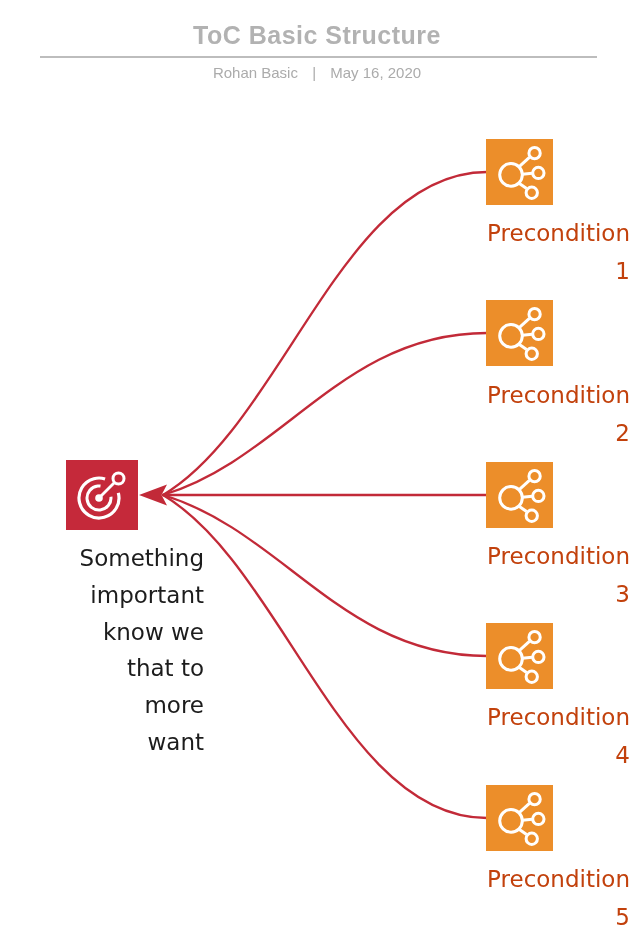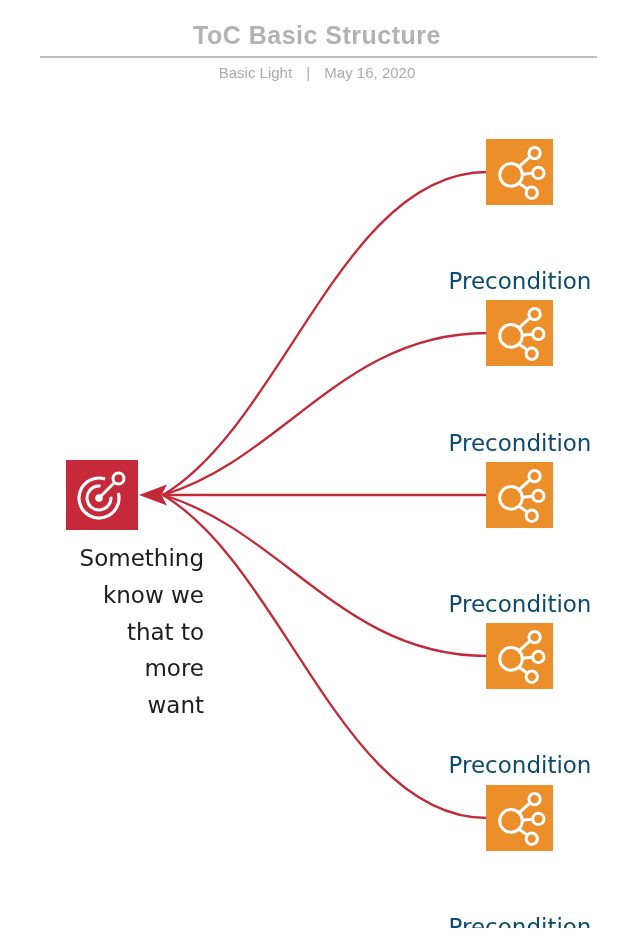--- a/index.html
+++ b/index.html
@@ -23,37 +23,37 @@
   .byline .sep{margin:0 10px;}
   .arrows{position:absolute;left:0;top:0;}
   .arrows path{fill:none;stroke:var(--arrow-red);stroke-width:2.3;stroke-linecap:round;}
   .arrows polygon{fill:var(--arrow-red);stroke:none;}
   .node{position:absolute;}
   .node svg{display:block;width:100%;height:100%;}
   .node-orange{width:67px;height:66px;left:486px;background:var(--accent-orange);}
   .node-red{width:72px;height:70px;left:66px;top:460px;background:var(--accent-red);}
   .icon-stroke{fill:none;stroke:#ffffff;}
   .plabel{
-    position:absolute;left:410px;width:220px;text-align:center;
-    font-size:23px;line-height:38px;color:#0c4a6e;margin-top:48px;
+    position:absolute;left:410px;width:220px;text-align:right;
+    font-size:23px;line-height:38px;color:#c2410c;
   }
   .tlabel{
     position:absolute;left:0;top:540px;width:204px;text-align:right;
     font-size:23px;line-height:36.8px;color:#1c1c1c;
   }
 </style>
 </head>
 <body>
 
 <div class="canvas">
 
   <div class="title">ToC Basic Structure</div>
   <div class="divider"></div>
   <div class="byline">
-    <span>Basic Light</span>
+    <span>Rohan Basic</span>
     <span class="sep">|</span>
     <span>May 16, 2020</span>
   </div>
 
   <svg class="arrows" width="634" height="950" viewBox="0 0 634 950">
     <path d="M 163 495 C 283 424, 343 172, 487 172"></path>
     <path d="M 163 495 C 283 459, 343 333, 487 333"></path>
     <path d="M 163 495 L 487 495"></path>
     <path d="M 163 495 C 283 531, 343 656, 487 656"></path>
     <path d="M 163 495 C 283 566, 343 818, 487 818"></path>
@@ -64,20 +64,21 @@
     <svg viewBox="0 0 72 70">
       <circle class="icon-stroke" cx="33" cy="38" r="20" stroke-width="3.2" stroke-dasharray="105 20.7" transform="rotate(-15 33 38)"></circle>
       <circle class="icon-stroke" cx="33" cy="38" r="12" stroke-width="3" stroke-dasharray="59 16.4" transform="rotate(-6 33 38)"></circle>
       <circle cx="33" cy="38" r="3.8" fill="#ffffff"></circle>
       <line x1="33" y1="38" x2="48" y2="23" stroke="#ffffff" stroke-width="2.8"></line>
       <circle class="icon-stroke" cx="52.5" cy="18.5" r="5.5" stroke-width="3"></circle>
     </svg>
   </div>
   <div class="tlabel">
     <div>Something</div>
+    <div>important</div>
     <div>know we</div>
     <div>that to</div>
     <div>more</div>
     <div>want</div>
   </div>
 
   <div class="node node-orange" style="top:139px">
     <svg viewBox="0 0 70 70">
       <circle class="icon-stroke" cx="26" cy="38" r="12" stroke-width="3.2"></circle>
       <circle class="icon-stroke" cx="51" cy="15" r="6" stroke-width="3.2"></circle>

